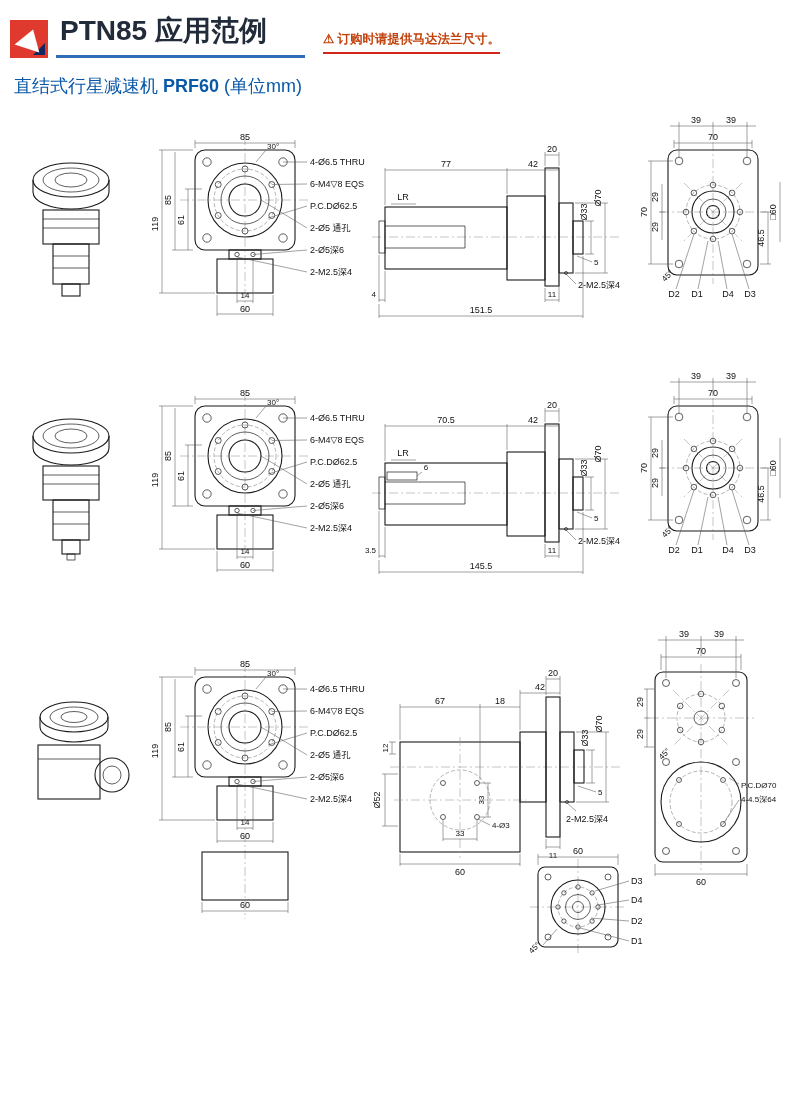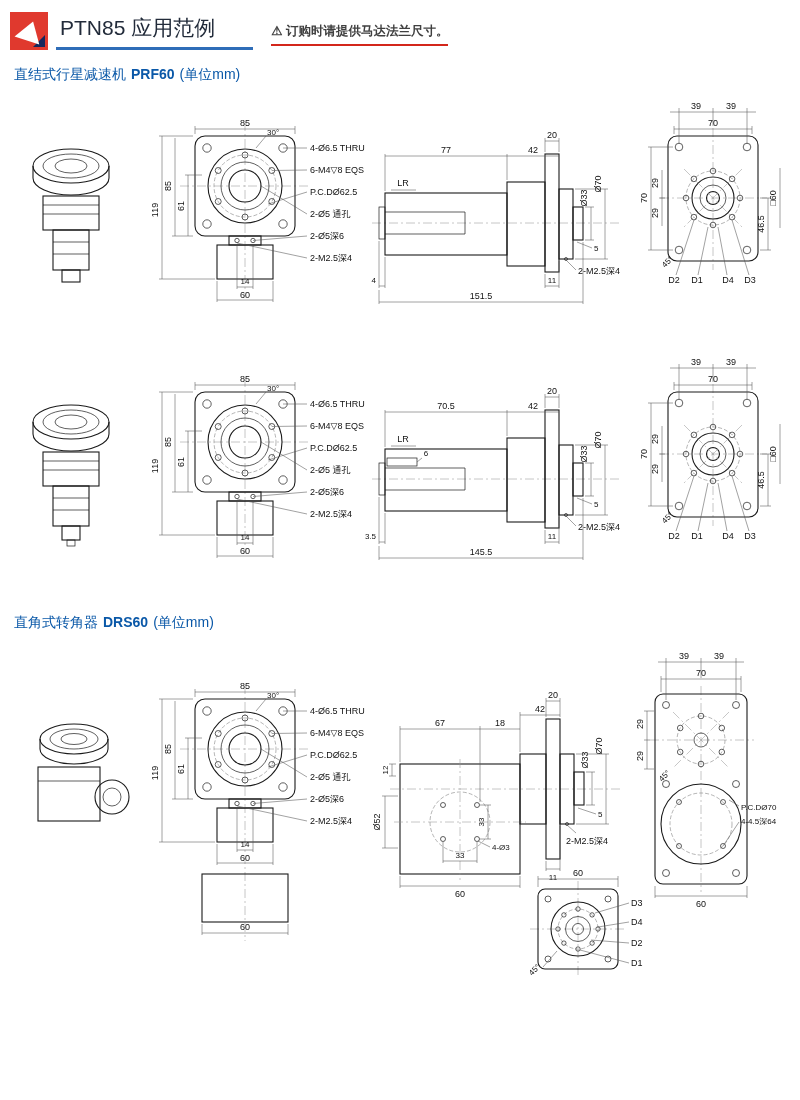--- a/index.html
+++ b/index.html
@@ -4,23 +4,23 @@
 <style>
   html,body{margin:0;padding:0;background:#fff}
   body{font-family:"Liberation Sans",sans-serif;color:#111}
   .page{width:800px;height:1100px;background:#fff;overflow:hidden;position:relative}
   header{display:flex;align-items:flex-end;padding:12px 12px 0 10px}
   .logo{width:38px;height:38px;background:#e0392e;position:relative;flex:none;margin-right:8px}
   .logo::after{content:"";position:absolute;left:7px;top:9px;width:0;height:0;
     border-left:13px solid transparent;border-right:13px solid transparent;border-bottom:20px solid #fff;transform:rotate(18deg)}
   .logo::before{content:"";position:absolute;right:3px;bottom:3px;width:0;height:0;
     border-left:12px solid transparent;border-bottom:12px solid #15265c}
-  h1.title{font-size:21px;color:#222b3a;margin:0;padding:0 38px 5px 4px;border-bottom:3px solid #2f6db8;font-weight:normal}
-  .warning{color:#404040;font-size:12.5px;font-weight:bold;margin:0 0 4px 18px;padding-bottom:4px;border-bottom:2px solid #d3261b}
-  h2.sec-title{font-size:14px;color:#0a58a8;margin:16px 0 2px 14px;font-weight:normal}
+  h1.title{font-size:28px;color:#222b3a;margin:0;padding:0 38px 5px 4px;border-bottom:3px solid #2f6db8;font-weight:bold}
+  .warning{color:#c2410c;font-size:12.5px;font-weight:bold;margin:0 0 4px 18px;padding-bottom:4px;border-bottom:2px solid #d3261b}
+  h2.sec-title{font-size:18px;color:#0a58a8;margin:16px 0 2px 14px;font-weight:normal}
   h2.sec-title b{font-weight:bold}
   h2.sec-title > *{margin-right:5px}
   svg.drawing{display:block;margin:0 auto}
   .ol{fill:none;stroke:#1b1b1b;stroke-width:1.1}
   .ol2{fill:none;stroke:#1b1b1b;stroke-width:.7}
   .cl{fill:none;stroke:#999;stroke-width:.55;stroke-dasharray:9 3 2 3}
   .pcd{fill:none;stroke:#777;stroke-width:.55;stroke-dasharray:4 2}
   .dl{fill:none;stroke:#555;stroke-width:.55}
   text.dim{font-size:9px;fill:#111;font-family:"Liberation Sans",sans-serif}
   text.dim.s{font-size:8px}
@@ -399,21 +399,20 @@
           <line class="dl" x1="722" y1="134" x2="739" y2="189"></line>
         <text class="dim" x="664" y="197" text-anchor="middle">D2</text>
         <text class="dim" x="687" y="197" text-anchor="middle">D1</text>
         <text class="dim" x="718" y="197" text-anchor="middle">D4</text>
         <text class="dim" x="740" y="197" text-anchor="middle">D3</text>
       </g>
     </svg>
   </section>
 
   <section>
-    <h2 class="sec-title"><span>直角式转角器</span><b>DRS60</b><span>(单位mm)</span></h2>
     <svg class="drawing" width="780" height="372" viewBox="0 0 780 372">
       <g transform="translate(14,85)">
         <ellipse class="ol" cx="50" cy="20" rx="34" ry="15"></ellipse>
           <ellipse class="ol2" cx="50" cy="20" rx="24" ry="10"></ellipse>
           <ellipse class="ol2" cx="50" cy="20" rx="13" ry="5.5"></ellipse>
         <path class="ol" d="M16,20 v10 a34,15 0 0 0 68,0 v-10"></path>
         <rect class="ol" x="14" y="48" width="62" height="54"></rect>
           <line class="ol2" x1="14" y1="62" x2="76" y2="62"></line>
         <circle class="ol" cx="88" cy="78" r="17"></circle>
           <circle class="ol2" cx="88" cy="78" r="9"></circle>

